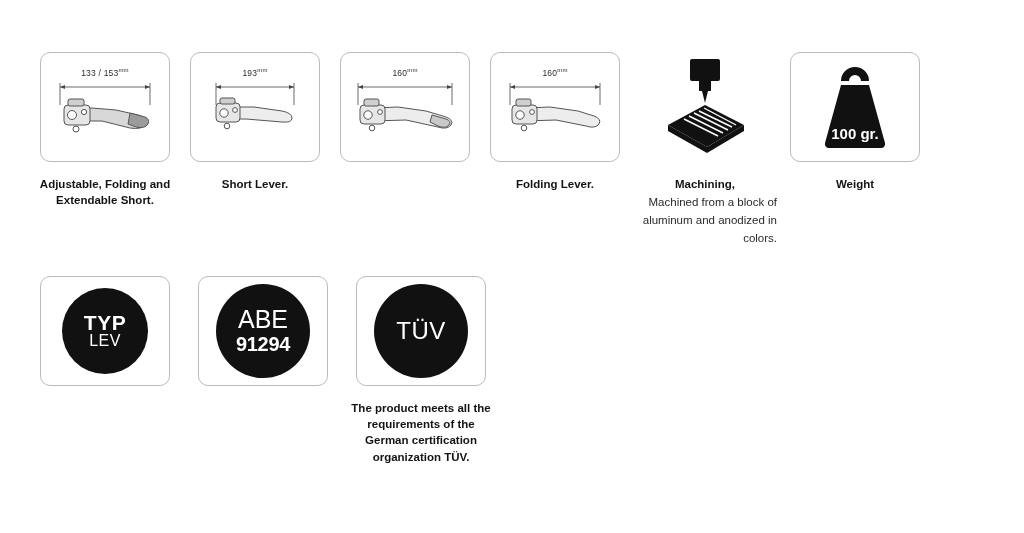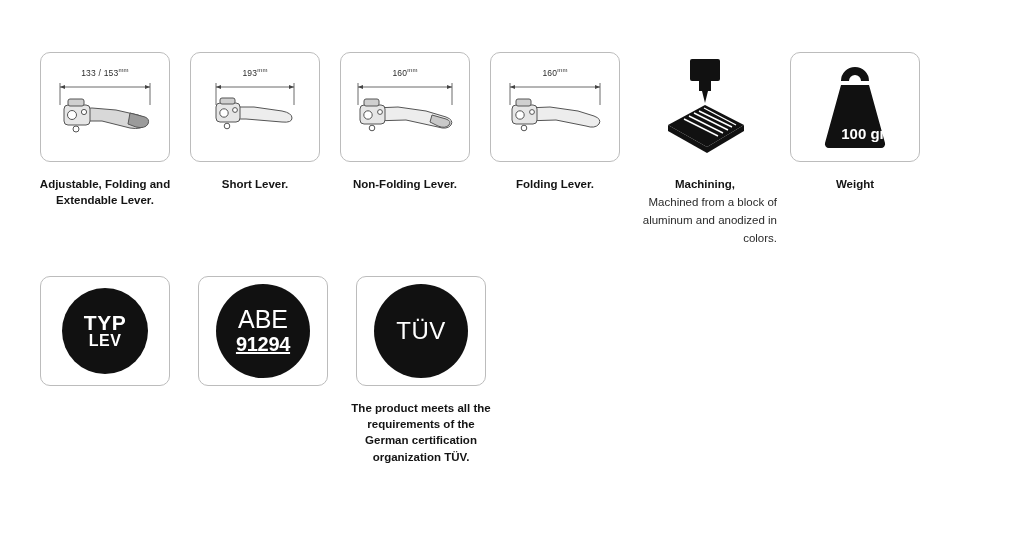--- a/index.html
+++ b/index.html
@@ -114,33 +114,33 @@
     line-height: 1;
   }
   .badge-circle.big { width: 94px; height: 94px; }
   .badge-line1 {
     font-size: 21px;
     font-weight: bold;
     letter-spacing: .5px;
   }
   .badge-line2 {
     font-size: 16px;
-    font-weight: bold;
+    font-weight: normal;
     letter-spacing: .5px;
   }
   .abe-1 { font-size: 25px; font-weight: normal; letter-spacing: 0px; }
-  .abe-2 { font-size: 20px; font-weight: bold; letter-spacing: -0.3px; margin-top: 2px; text-decoration: underline; }
+  .abe-2 { font-size: 20px; font-weight: bold; letter-spacing: -0.3px; margin-top: 2px; }
   .tuv { font-size: 24px; font-weight: normal; letter-spacing: .5px; }
 
   .weight-text {
     position: absolute;
     color: #ffffff;
     font-size: 15px;
     font-weight: bold;
-    left: 10px;
+    left: 0;
     width: 100%;
     text-align: center;
     top: 70px;
   }
   .weight-holder { position: relative; width: 104px; height: 104px; }
 </style>
 </head>
 <body>
 
 <div class="sheet">
@@ -163,21 +163,21 @@
             <path d="M84,52 L99,56 Q104,58 102,63 Q99,68 90,66 L82,63 Z" fill="#9b9b9b" stroke="#555" stroke-width="1"></path>
 
             <rect x="18" y="44" width="26" height="20" rx="4" fill="#e6e6e6" stroke="#555" stroke-width="1"></rect>
             <circle cx="26" cy="54" r="4.5" fill="#fff" stroke="#555" stroke-width="1"></circle>
             <circle cx="38" cy="51" r="2.6" fill="#fff" stroke="#555" stroke-width="1"></circle>
             <rect x="22" y="38" width="16" height="7" rx="2" fill="#cfcfcf" stroke="#555" stroke-width="1"></rect>
             <circle cx="30" cy="68" r="3" fill="#fff" stroke="#555" stroke-width="1"></circle>
           </svg>
         </div>
       </div>
-      <div class="caption">Adjustable, Folding and Extendable Lever.</div>
+      <div class="caption">Adjustable, Folding and Extendable Short.</div>
     </div>
 
     <div class="cell">
       <div class="card">
         <div class="dim-wrap">
           <div class="dim-label"><span>193</span><span class="mm">mm</span></div>
           <svg width="118" height="92" viewBox="0 0 118 92">
             <line x1="20" y1="26" x2="98" y2="26" stroke="#444" stroke-width="0.8"></line>
             <polygon points="20,26 25,24 25,28" fill="#444"></polygon>
             <polygon points="98,26 93,24 93,28" fill="#444"></polygon>
@@ -208,21 +208,20 @@
             <path d="M18,54 L28,47 L52,46 L80,50 L100,56 Q108,59 105,64 Q101,69 92,66 L60,59 L26,60 Q16,60 18,54 Z" fill="#ededed" stroke="#555" stroke-width="1"></path>
             <rect x="14" y="44" width="25" height="19" rx="4" fill="#e6e6e6" stroke="#555" stroke-width="1"></rect>
             <circle cx="22" cy="54" r="4.2" fill="#fff" stroke="#555" stroke-width="1"></circle>
             <circle cx="34" cy="51" r="2.4" fill="#fff" stroke="#555" stroke-width="1"></circle>
             <rect x="18" y="38" width="15" height="7" rx="2" fill="#cfcfcf" stroke="#555" stroke-width="1"></rect>
             <circle cx="26" cy="67" r="2.8" fill="#fff" stroke="#555" stroke-width="1"></circle>
             <path d="M86,54 L100,58 Q106,60 103,64 Q99,68 92,65 L84,61 Z" fill="#c9c9c9" stroke="#555" stroke-width="1"></path>
           </svg>
         </div>
       </div>
-      <div class="caption">Non-Folding Lever.</div>
     </div>
 
     <div class="cell">
       <div class="card">
         <div class="dim-wrap">
           <div class="dim-label"><span>160</span><span class="mm">mm</span></div>
           <svg width="118" height="92" viewBox="0 0 118 92">
             <line x1="14" y1="26" x2="104" y2="26" stroke="#444" stroke-width="0.8"></line>
             <polygon points="14,26 19,24 19,28" fill="#444"></polygon>
             <polygon points="104,26 99,24 99,28" fill="#444"></polygon>

